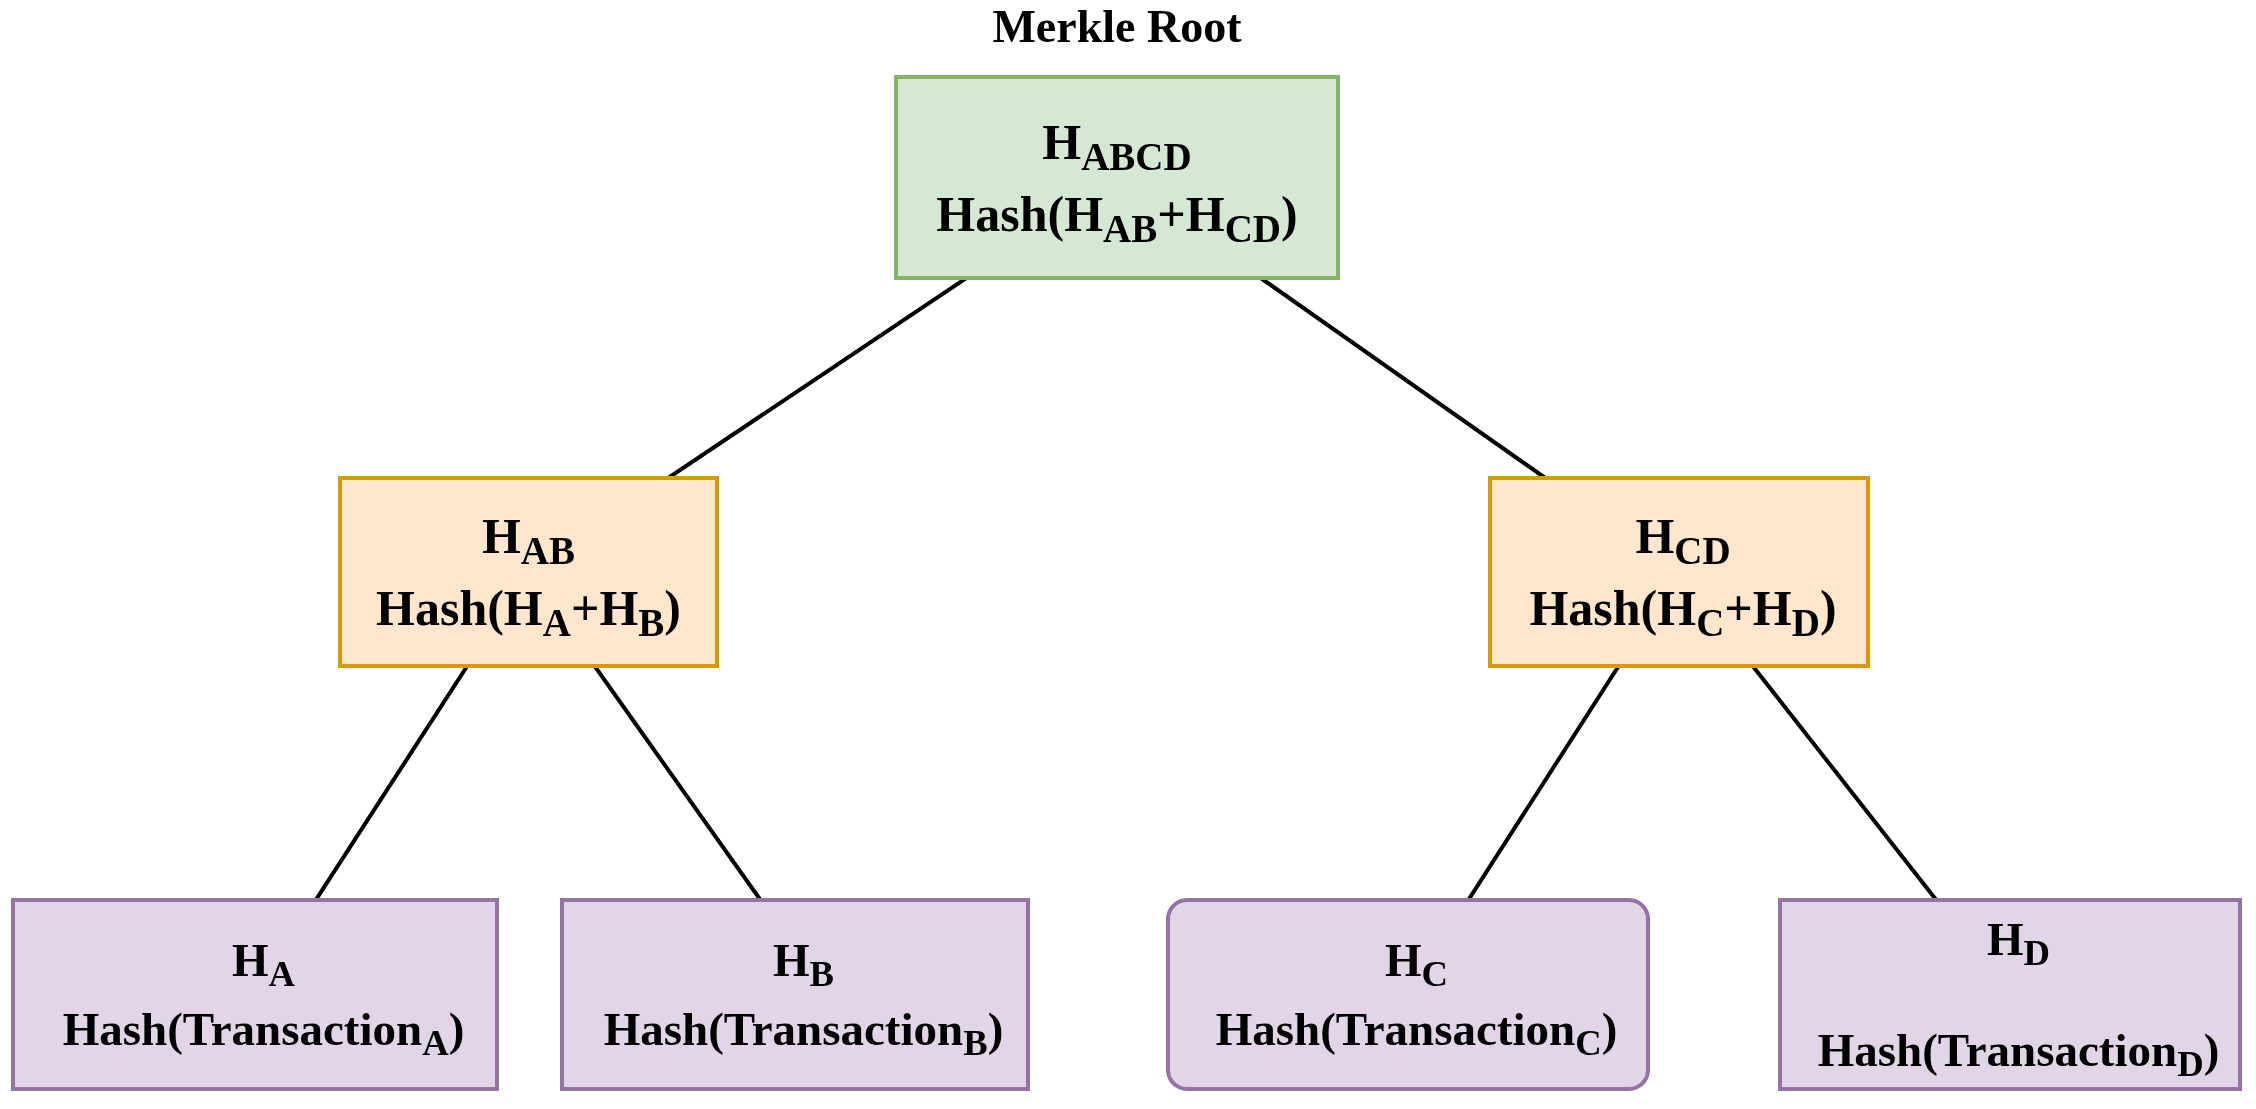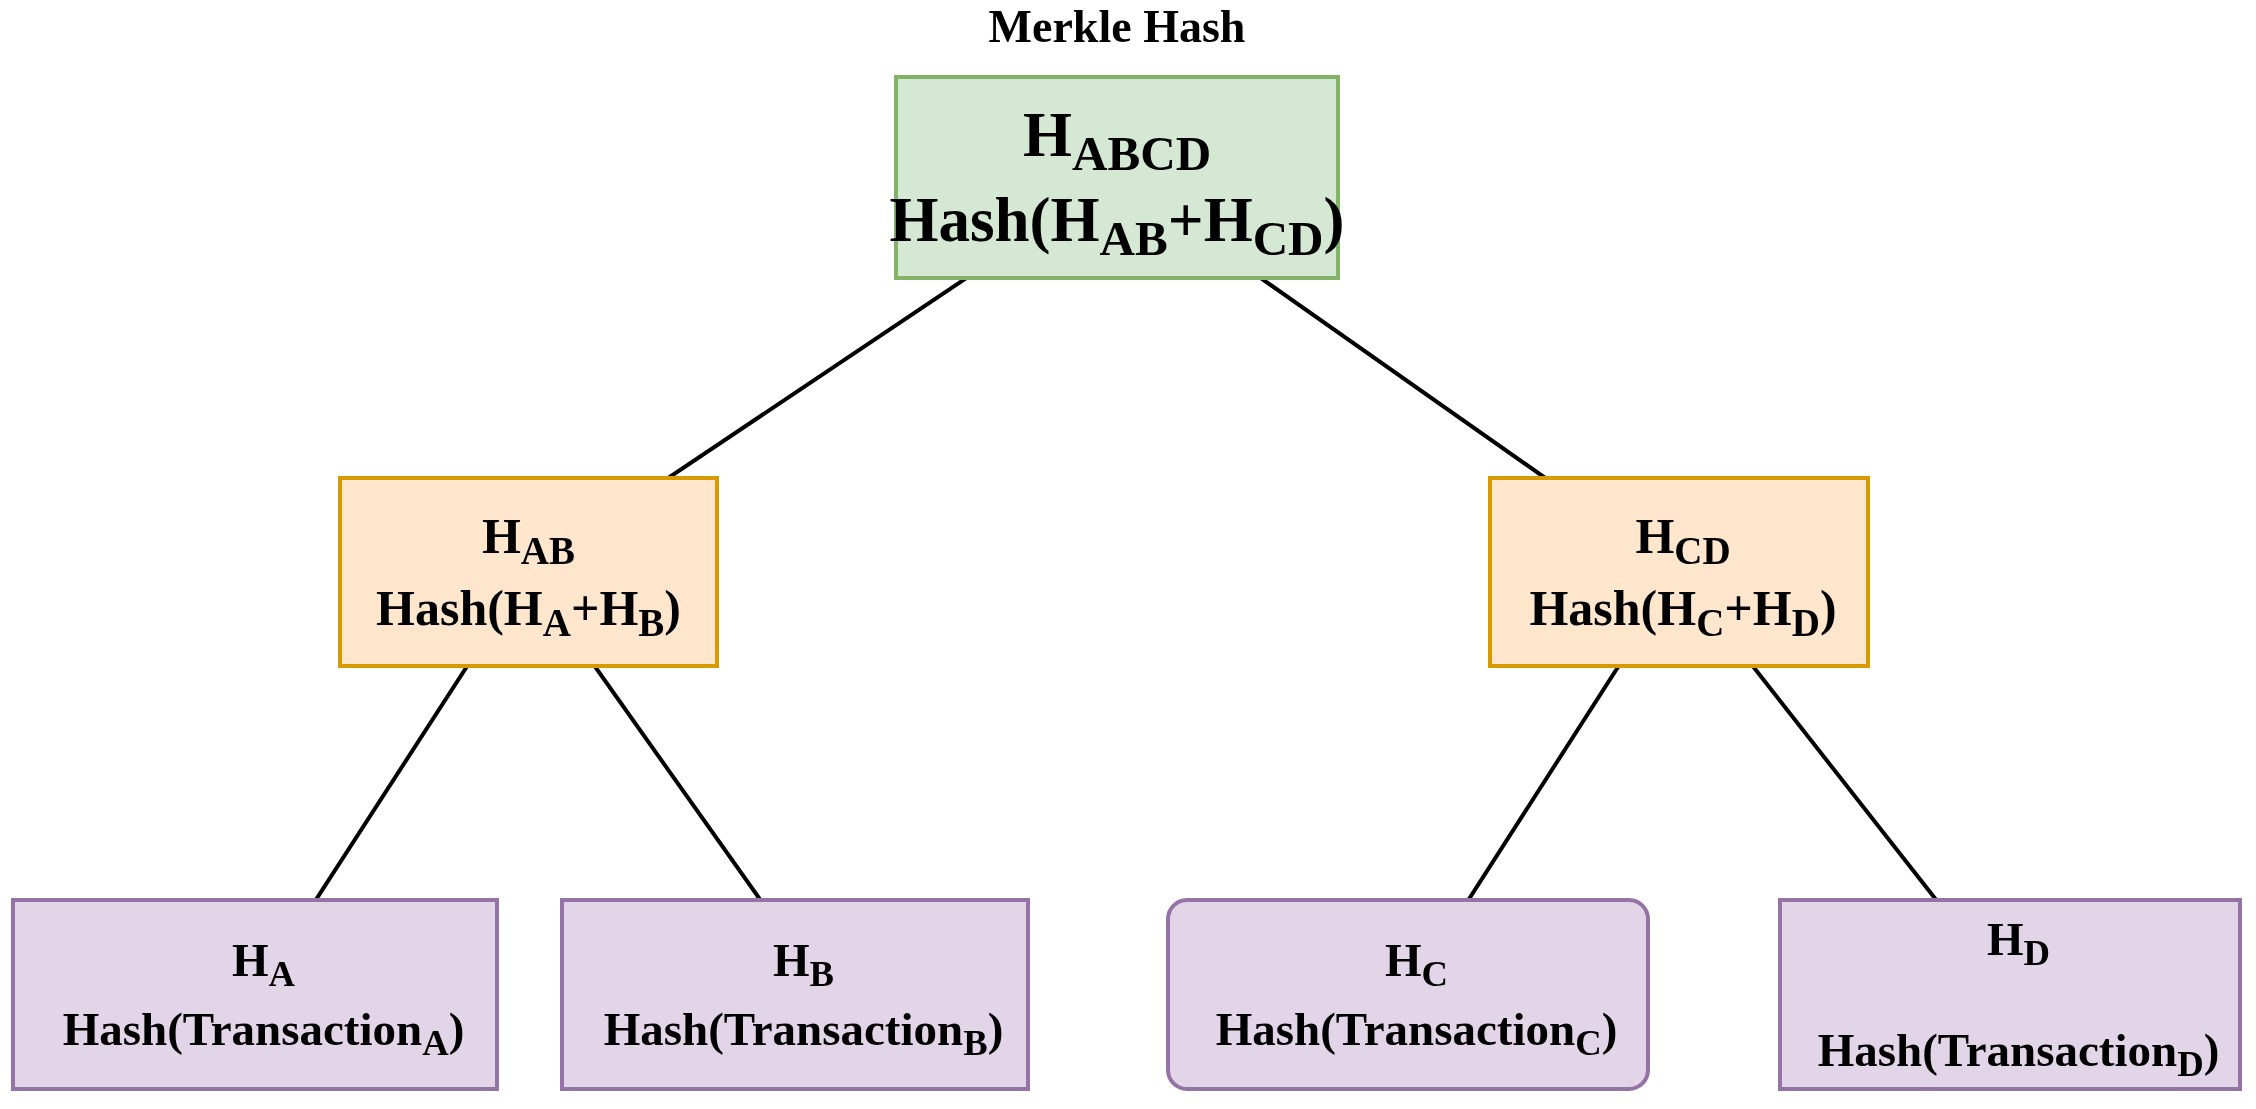--- a/index.html
+++ b/index.html
@@ -51,21 +51,21 @@
   .node .l1 { white-space: nowrap; }
   .node .l2 { white-space: nowrap; margin-top: 22px; font-family: Liberation Serif, serif; }
   .node .sb {
     font-size: 0.78em;
     vertical-align: -0.28em;
     line-height: 0;
   }
   .node.root {
     background: var(--root-fill, #d5e8d4);
     border: 4px solid var(--root-stroke, #82b366);
-    font-size: 63px;
+    font-size: 50px;
   }
   .node.branch {
     background: var(--branch-fill, #ffe6cc);
     border: 4px solid var(--branch-stroke, #d79b00);
     font-size: 50px;
   }
   .node.leaf {
     background: var(--leaf-fill, #e1d5e7);
     border: 4px solid var(--leaf-stroke, #9673a6);
     font-size: 47px;
@@ -78,21 +78,21 @@
   #node-ha    { left: 11px;   top: 898px; width: 488px; height: 193px; }
   #node-hb    { left: 560px;  top: 898px; width: 470px; height: 193px; }
   #node-hc    { left: 1166px; top: 898px; width: 484px; height: 193px; border-radius: 21px; }
   #node-hd    { left: 1778px; top: 898px; width: 464px; height: 193px; gap: 42px; }
 </style>
 </head>
 <body>
 
 <div class="stage">
 
-  <div class="diagram-title">Merkle Hash</div>
+  <div class="diagram-title">Merkle Root</div>
 
   <svg class="connector-layer" width="2256" height="1109" viewBox="0 0 2256 1109">
     <line x1="1117" y1="177" x2="528" y2="572"></line>
     <line x1="1117" y1="177" x2="1679" y2="572"></line>
     <line x1="528" y1="572" x2="255" y2="994"></line>
     <line x1="528" y1="572" x2="827" y2="994"></line>
     <line x1="1679" y1="572" x2="1408" y2="994"></line>
     <line x1="1679" y1="572" x2="2010" y2="994"></line>
   </svg>
 

